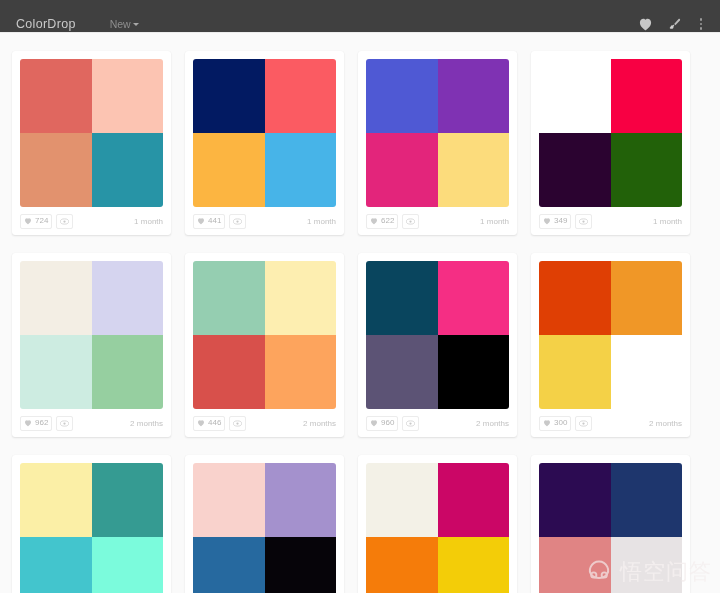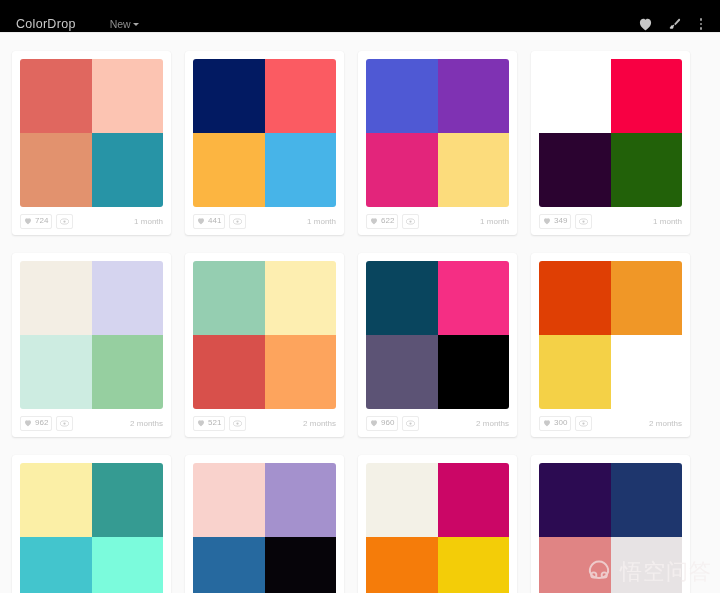--- a/index.html
+++ b/index.html
@@ -7,21 +7,21 @@
     width: 720px;
     height: 593px;
     overflow: hidden;
     background: #fafafa;
     font-family: "Liberation Sans", sans-serif;
   }
 
   
   .header {
     height: 33px;
-    background: #000000;
+    background: #404040;
     border-bottom: 1px solid #ececec;
     display: flex;
     align-items: center;
     padding: 16px 14px 0 16px;
     position: relative;
   }
   .brand {
     font-size: 12.5px;
     color: #c9c9c9;
     letter-spacing: 0.3px;
@@ -290,21 +290,21 @@
         <div class="sw" style="background: rgb(149, 206, 177);"></div>
         <div class="sw" style="background: rgb(253, 238, 176);"></div>
         <div class="sw" style="background: rgb(216, 80, 75);"></div>
         <div class="sw" style="background: rgb(253, 164, 93);"></div>
       </div>
       <div class="card-footer">
         <div class="pill">
           <svg width="8" height="8" viewBox="0 0 24 22">
             <path d="M12 21s-9-5.8-9-12.2C3 4.9 5.7 2.5 8.6 2.5c1.9 0 3 1 3.4 1.8.4-.8 1.5-1.8 3.4-1.8 2.9 0 5.6 2.4 5.6 6.3C21 15.2 12 21 12 21z" fill="#c9c9c9"></path>
           </svg>
-          <span class="cnt">521</span>
+          <span class="cnt">446</span>
         </div>
         <div class="eye-pill">
           <svg width="9" height="7" viewBox="0 0 24 16">
             <ellipse cx="12" cy="8" rx="11" ry="7" fill="none" stroke="#c9c9c9" stroke-width="1.8"></ellipse>
             <circle cx="12" cy="8" r="3" fill="#c9c9c9"></circle>
           </svg>
         </div>
         <span class="age">2 months</span>
       </div>
     </div>

